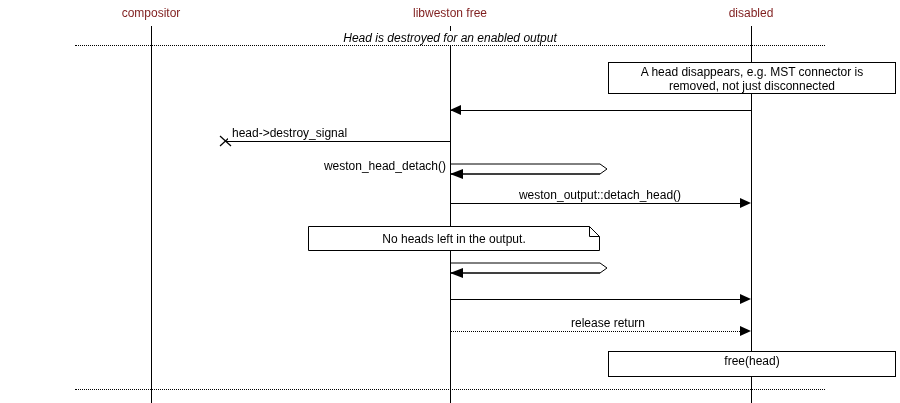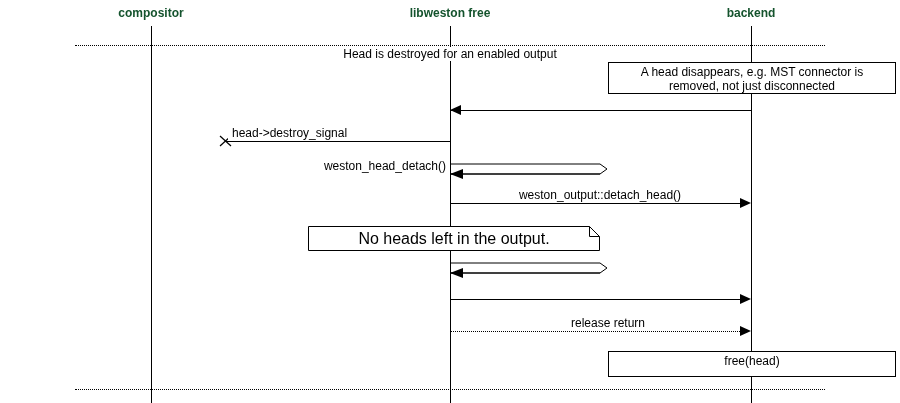--- a/index.html
+++ b/index.html
@@ -15,25 +15,24 @@
     position: relative;
     width: 900px;
     height: 403px;
     background: #ffffff;
     overflow: hidden;
   }
   .participant-label {
     position: absolute;
     font-size: 12px;
     line-height: 14px;
-    color: #14532d;
+    color: #7f1d1d;
     white-space: nowrap;
     transform: translateX(-50%);
     text-align: center;
-    font-weight: bold;
   }
   .lifeline {
     position: absolute;
     width: 0;
     border-left: 1px solid #000000;
   }
   .divider-line {
     position: absolute;
     height: 0;
     border-top: 1px dotted #000000;
@@ -110,21 +109,21 @@
     top: 0;
     left: 0;
     overflow: visible;
   }
   .fold-note .fold-text {
     position: absolute;
     inset: 0;
     display: flex;
     align-items: center;
     justify-content: center;
-    font-size: 16px;
+    font-size: 12px;
     line-height: 14px;
     padding: 0 20px;
     box-sizing: border-box;
   }
   .self-loop {
     position: absolute;
   }
   .self-loop svg {
     display: block;
     overflow: visible;
@@ -137,28 +136,28 @@
     overflow: visible;
   }
 </style>
 </head>
 <body>
 
 <div id="diagram-root">
 
   <div class="participant-label" style="left:151px; top:6px;">compositor</div>
   <div class="participant-label" style="left:450px; top:6px;">libweston free</div>
-  <div class="participant-label" style="left:751px; top:6px;">backend</div>
+  <div class="participant-label" style="left:751px; top:6px;">disabled</div>
 
   <div class="lifeline" style="left:151px; top:26px; height:377px;"></div>
   <div class="lifeline" style="left:450px; top:26px; height:377px;"></div>
   <div class="lifeline" style="left:751px; top:26px; height:377px;"></div>
 
   <div class="divider-line" style="left:75px; top:45px; width:750px;"></div>
-  <div class="divider-text" style="left:450px; top:54px;">Head is destroyed for an enabled output</div>
+  <div class="divider-text" style="left:450px; top:38px;font-style:italic;">Head is destroyed for an enabled output</div>
 
   <div class="note-box" style="left:608px; top:62px; width:288px; height:32px;">
     <span class="note-text">A head disappears, e.g. MST connector is
 removed, not just disconnected</span>
   </div>
 
   <div class="msg-line" style="left:450px; top:110px; width:301px;"></div>
   <div class="arrowhead left" style="left:450px; top:105px;"></div>
 
   <div class="msg-line" style="left:226px; top:141px; width:224px;"></div>

